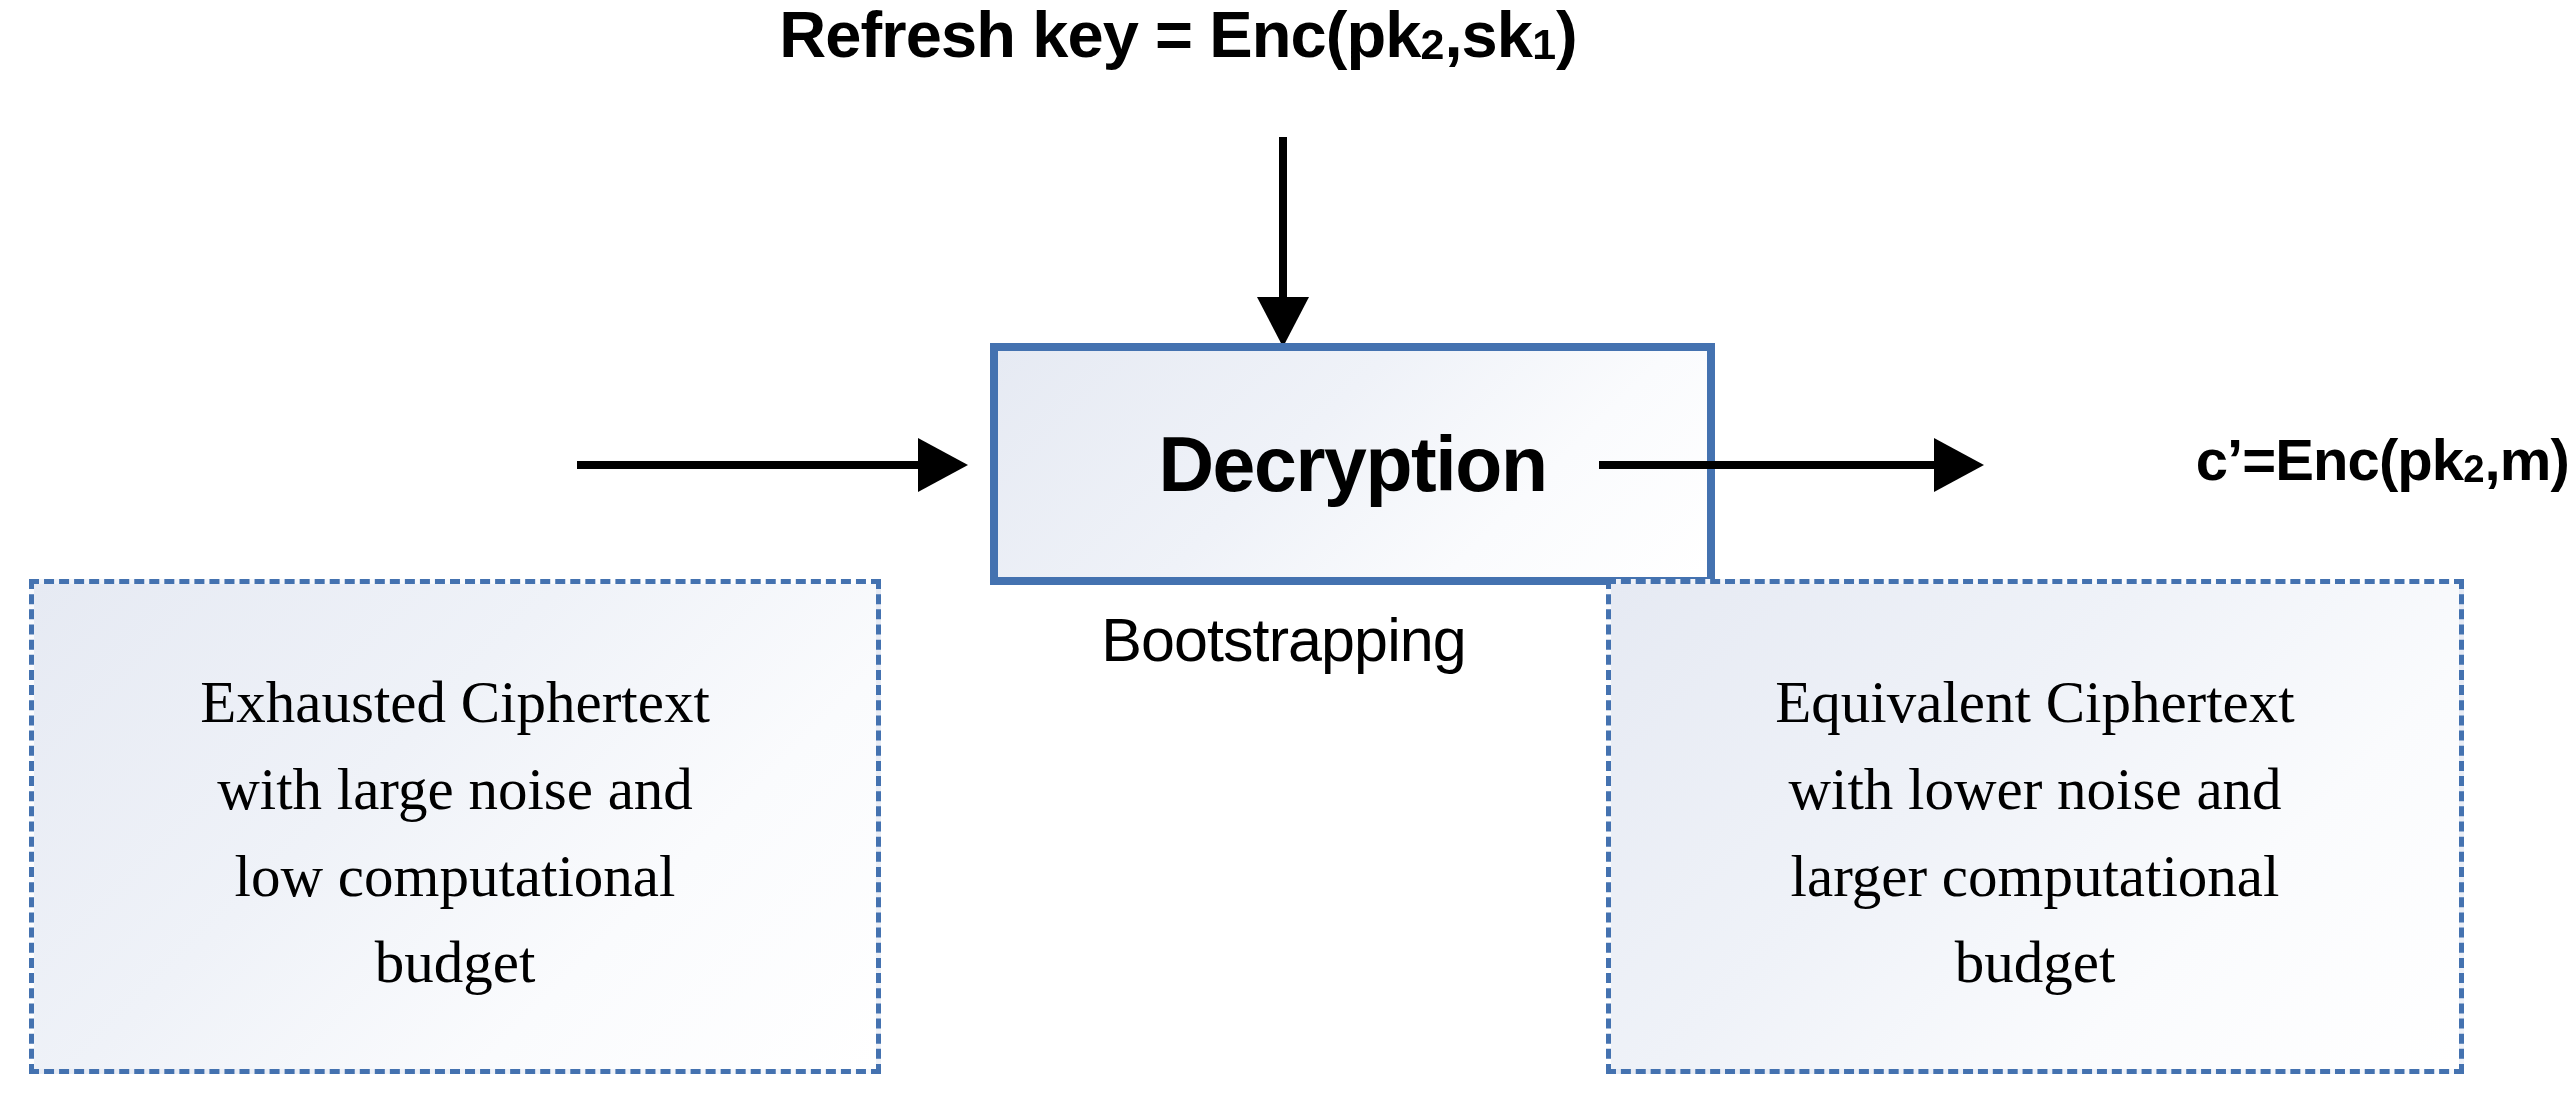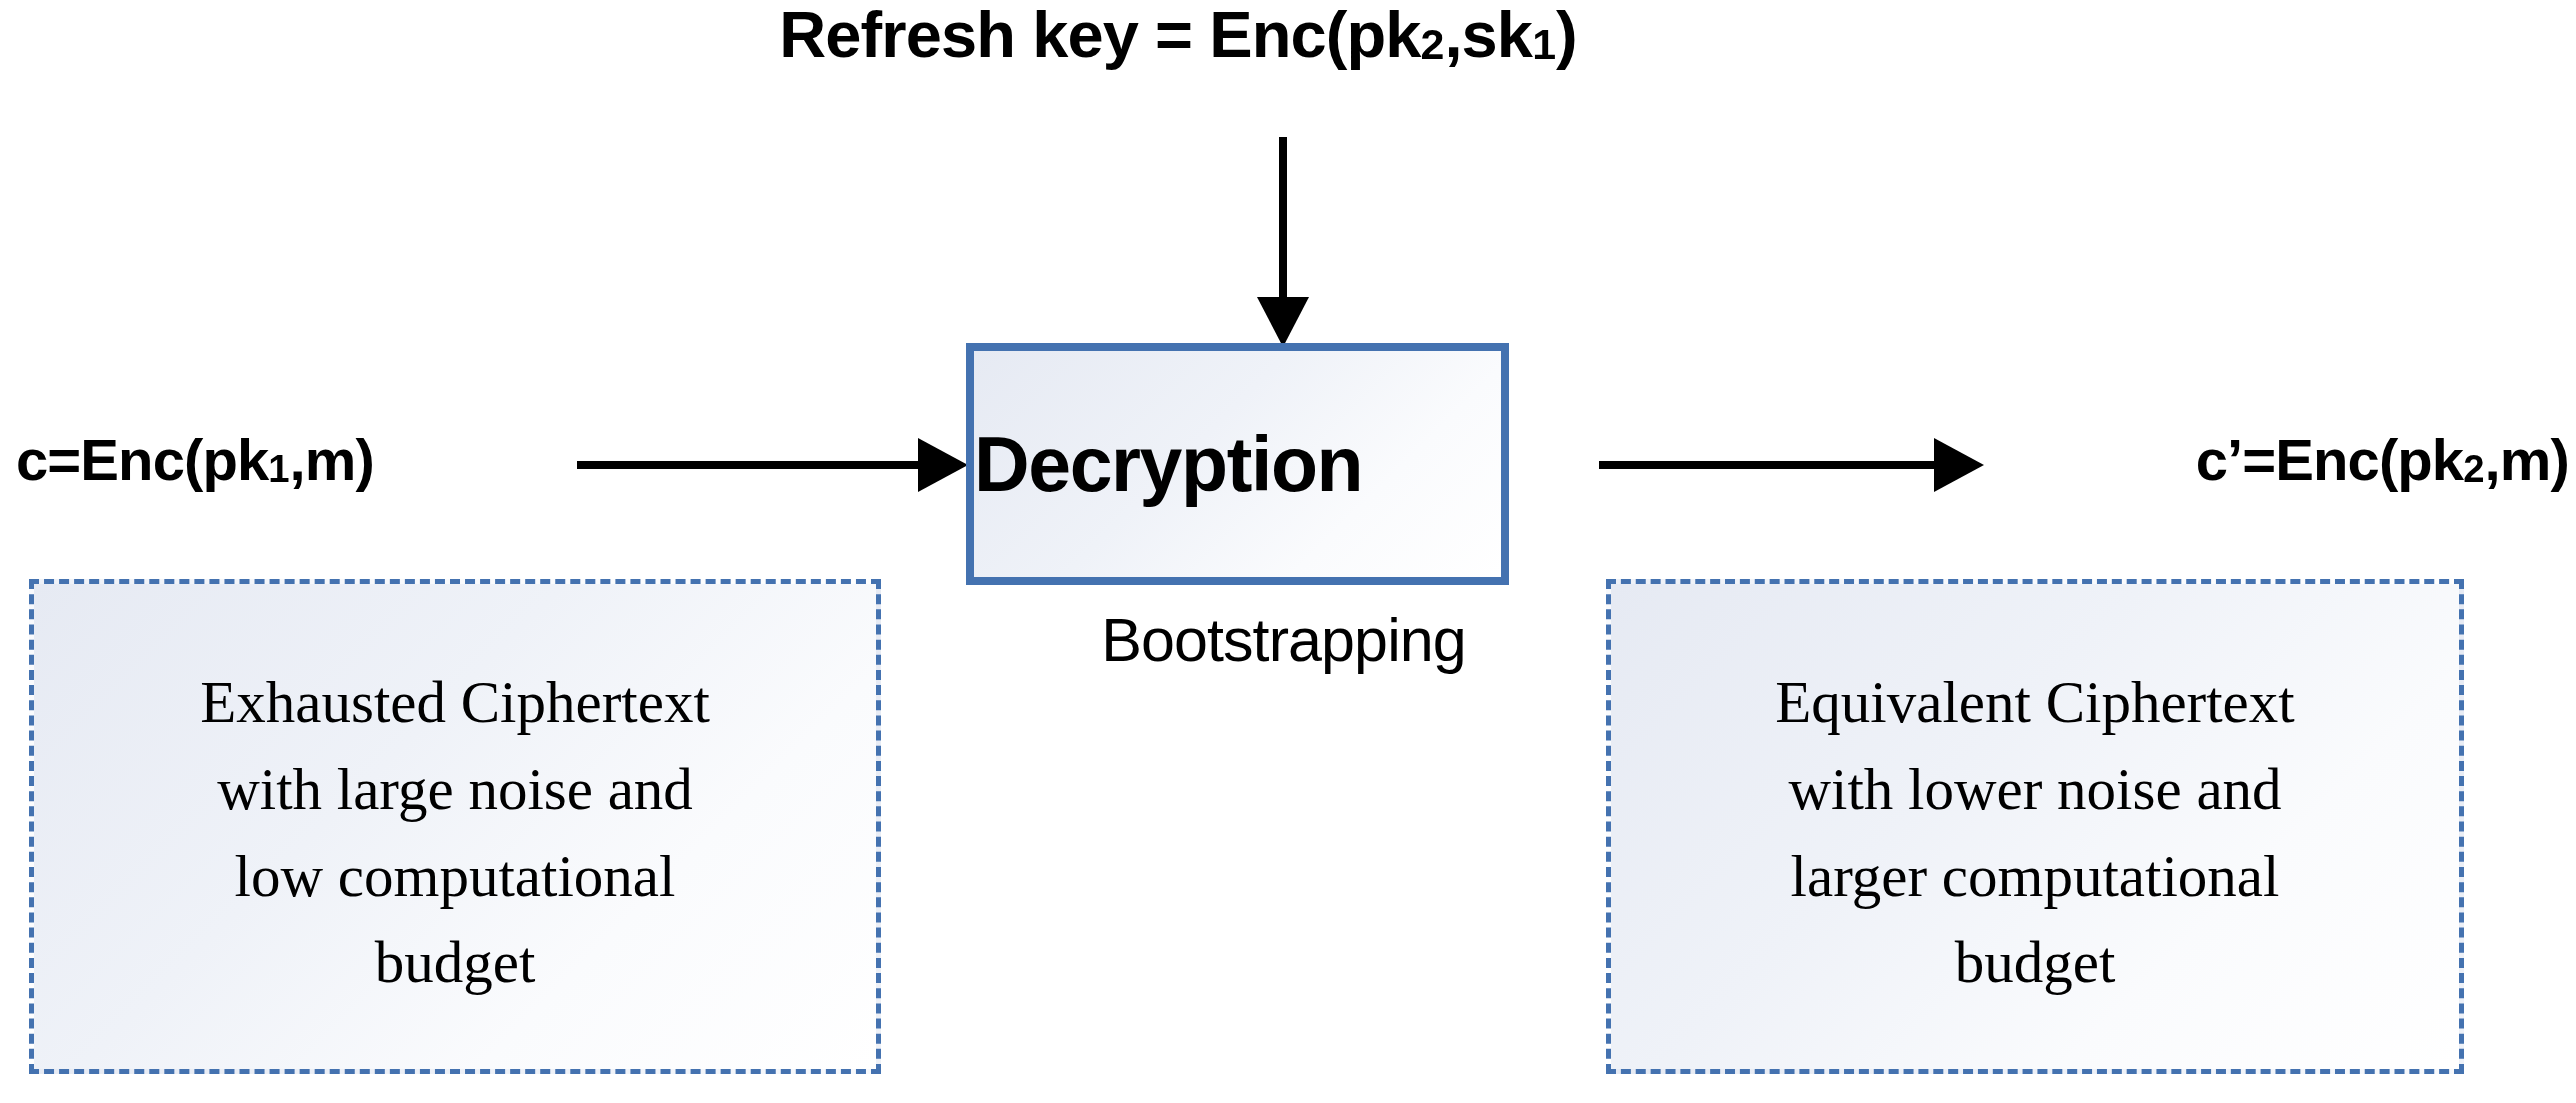--- a/index.html
+++ b/index.html
@@ -52,30 +52,30 @@
     line-height: 1.0;
   }
   #refresh-key-title .inner {
     display: inline-block;
     transform: translateX(-110px);
   }
 
   
   #decryption-box {
     position: absolute;
-    left: 966px;
+    left: 990px;
     top: 343px;
-    width: 543px;
+    width: 725px;
     height: 242px;
     box-sizing: border-box;
     border: 8px solid #4472B0;
     background: linear-gradient(135deg, #E6EAF3 0%, #EFF2F8 42%, #FAFBFD 72%, #FFFFFF 100%);
     display: flex;
     align-items: center;
-    justify-content: flex-start;
+    justify-content: center;
   }
   #decryption-label {
     font-family: "Liberation Sans", sans-serif;
     font-weight: bold;
     font-size: 77px;
     color: #000000;
     letter-spacing: -1.4px;
     white-space: nowrap;
   }
 
@@ -219,23 +219,20 @@
     <span class="inner">
       <span>Refresh key = Enc(pk</span><sub class="sm">2</sub><span>,sk</span><sub class="sm">1</sub><span>)</span>
     </span>
   </div>
 
   <div id="arrow-down">
     <div class="shaft"></div>
     <div class="head"></div>
   </div>
 
-  <div id="input-ciphertext-label" class="bold-sans">
-    <span>c=Enc(pk</span><sub class="sm">1</sub><span>,m)</span>
-  </div>
 
   <div id="arrow-in" class="arrow-h">
     <div class="shaft"></div>
     <div class="head"></div>
   </div>
 
   <div id="decryption-box">
     <span id="decryption-label">Decryption</span>
   </div>
 

